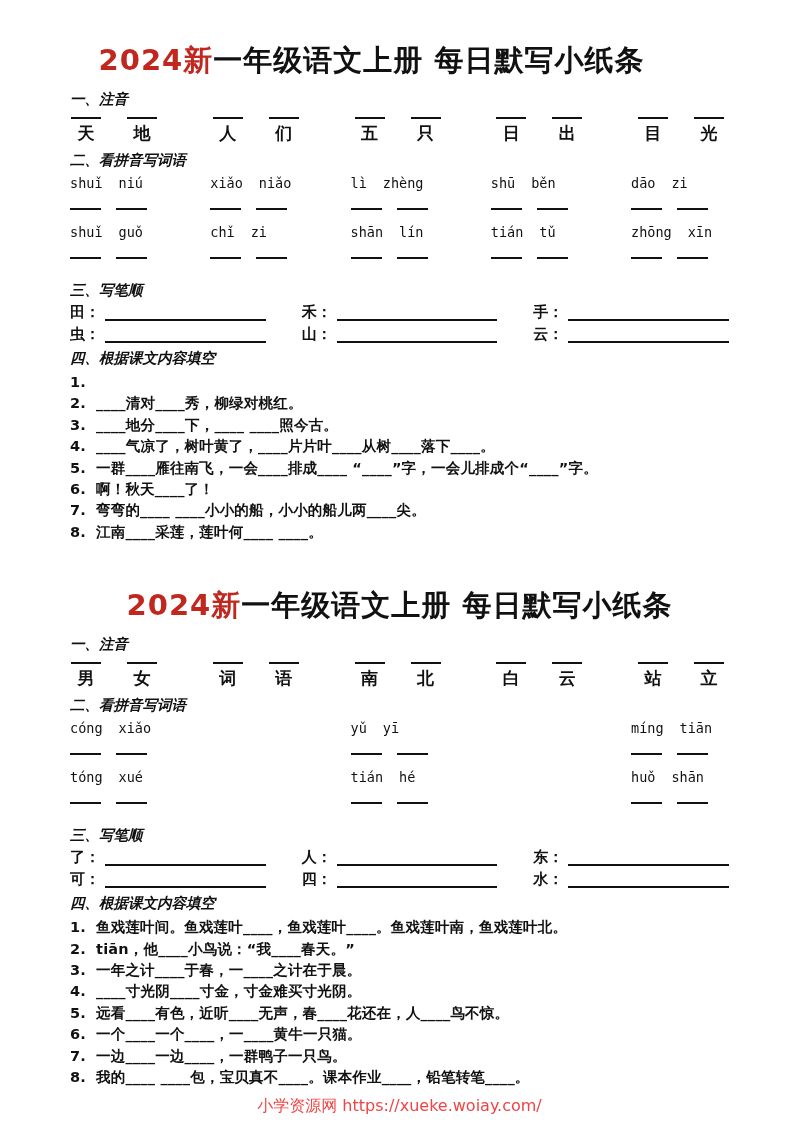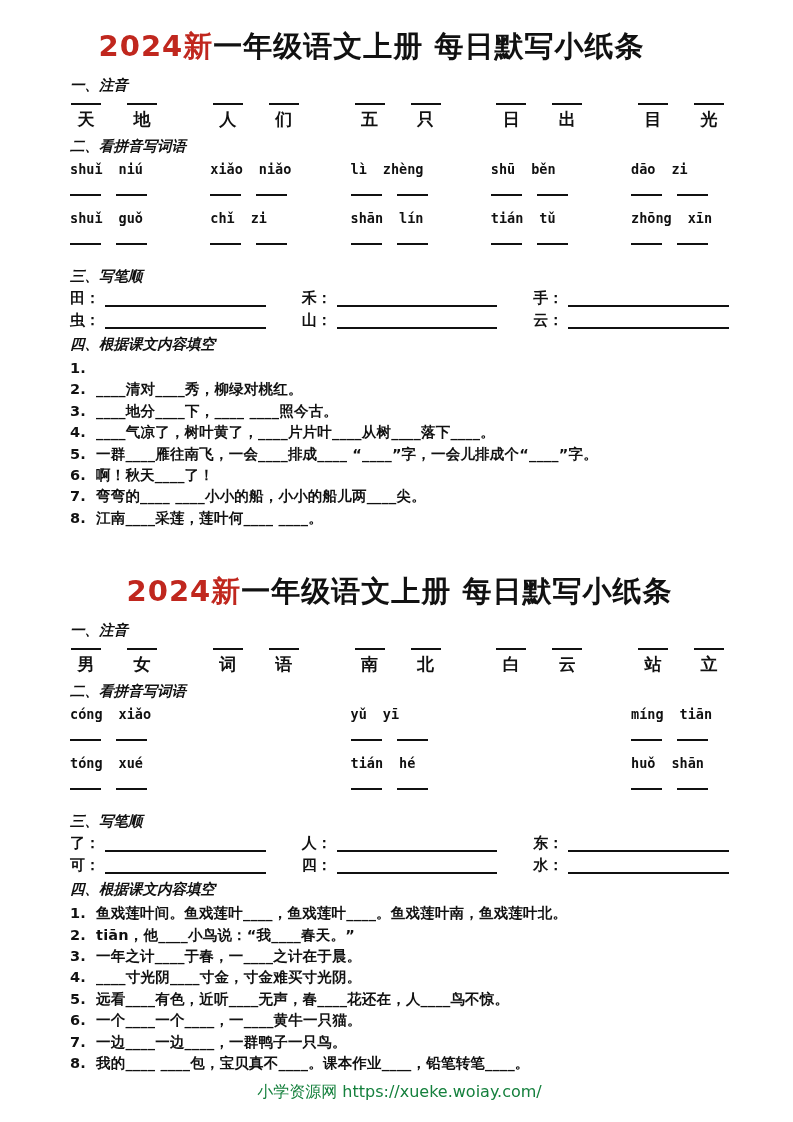--- a/index.html
+++ b/index.html
@@ -4,56 +4,56 @@
 <style>
   html,body { margin:0; padding:0; }
   body {
     width:793px; height:1122px;
     background:#ffffff;
     color:#111111;
     font-family:"DejaVu Sans", sans-serif;
     font-weight:700;
     overflow:hidden;
   }
-  .page { padding:28px 64px 0 70px; box-sizing:border-box; }
+  .page { padding:42px 64px 0 70px; box-sizing:border-box; }
 
   .title { text-align:center; font-size:29px; line-height:36px; margin:0 0 12px 0; white-space:nowrap; letter-spacing:1px; }
   .title .red { color:#c0271e; }
   .title-offset { transform:translateX(-28px); }
 
   .sec-h { font-size:14.5px; line-height:18px; margin:6px 0 2px;font-style:italic; }
 
   
   .zy-row { display:flex; justify-content:space-between; margin:9px 4px 8px 0; }
   .zy-pair { display:flex; gap:24px; }
   .zy-cell { width:32px; text-align:center; }
   .zy-line { height:0; border-top:2.5px solid #111; width:30px; margin:0 auto 5px auto; }
   .zy-char { font-size:17px; line-height:19px; }
 
   
   .py-grid { display:flex; justify-content:space-between; margin:6px 2px 8px 0; }
   .py-col { display:flex; flex-direction:column; min-width:96px; }
-  .py-syls { display:flex; gap:16px; height:18px; font-family:"DejaVu Sans Mono", monospace; font-size:13.5px; font-weight:700; white-space:nowrap; }
+  .py-syls { display:flex; gap:16px; height:18px; font-family:"DejaVu Sans Mono", monospace; font-size:13.5px; font-weight:400; white-space:nowrap; }
   .py-blanks { display:flex; gap:15px; margin:15px 0 13px 0; height:3px; }
   .bl { width:31px; height:0; border-top:2.5px solid #111; }
 
   
   .st-row { display:flex; gap:36px; margin:3px 0 2px 0; }
   .st-item { flex:1; display:flex; align-items:flex-end; gap:5px; height:19px; }
   .st-label { font-size:15px; line-height:17px; }
   .st-line { flex:1; height:13px; border-bottom:2.5px solid #111; }
 
   
   .q-list { margin-top:5px; }
   .q { display:flex; gap:9px; font-size:14.5px; line-height:21.4px; letter-spacing:0.2px; white-space:nowrap; }
   .q-num { width:17px; flex:0 0 auto; }
 
   .section-2 { margin-top:44px; }
 
-  .footer { text-align:center; font-weight:400; color:#15803d; font-size:16px; margin-top:7px; }
+  .footer { text-align:center; font-weight:400; color:#ef4444; font-size:16px; margin-top:7px; }
 </style>
 </head>
 <body>
 
 <div class="page">
 
   <div class="section">
     <h1 class="title title-offset"><span class="red">2024新</span><span>一年级语文上册 每日默写小纸条</span></h1>
 
     <div class="sec-h">一、注音</div>

